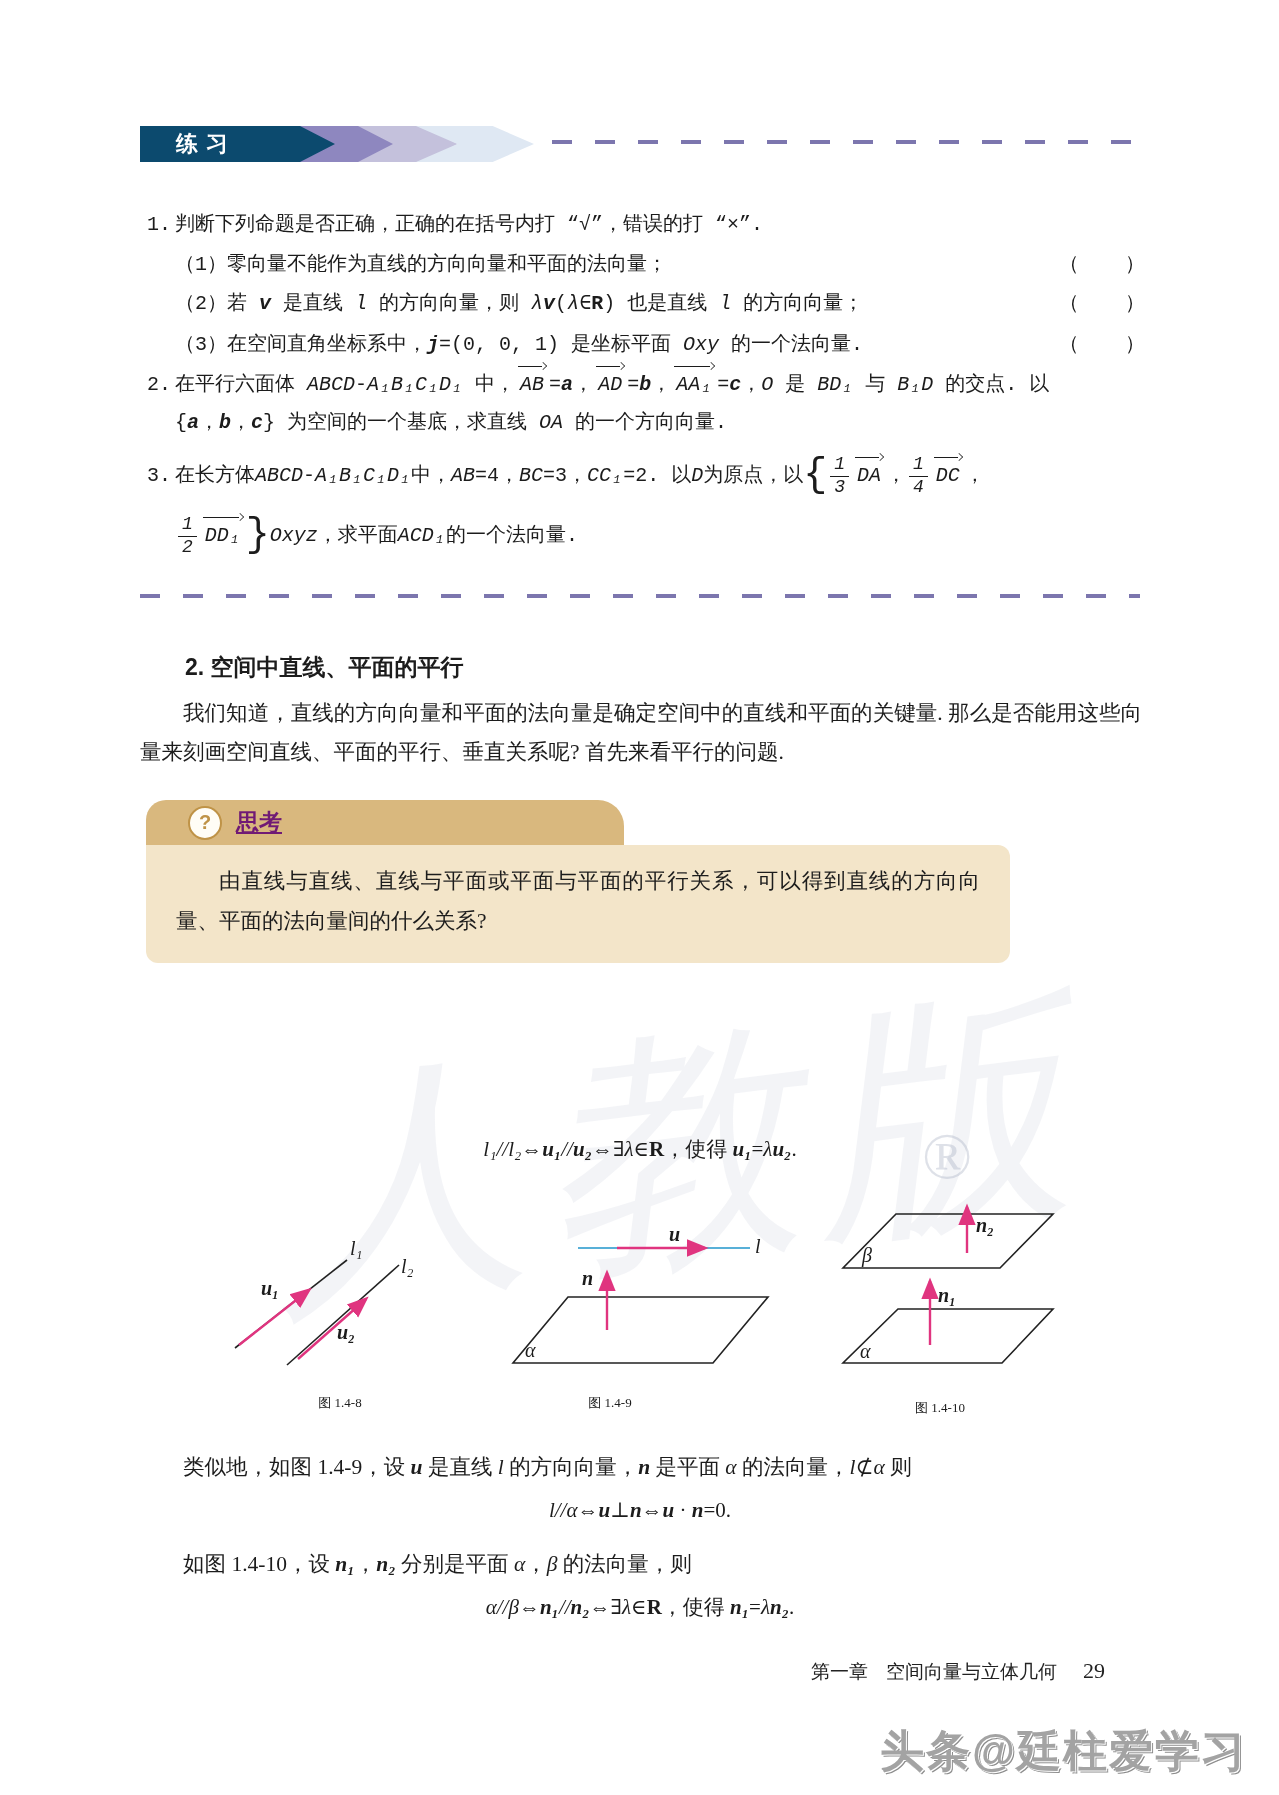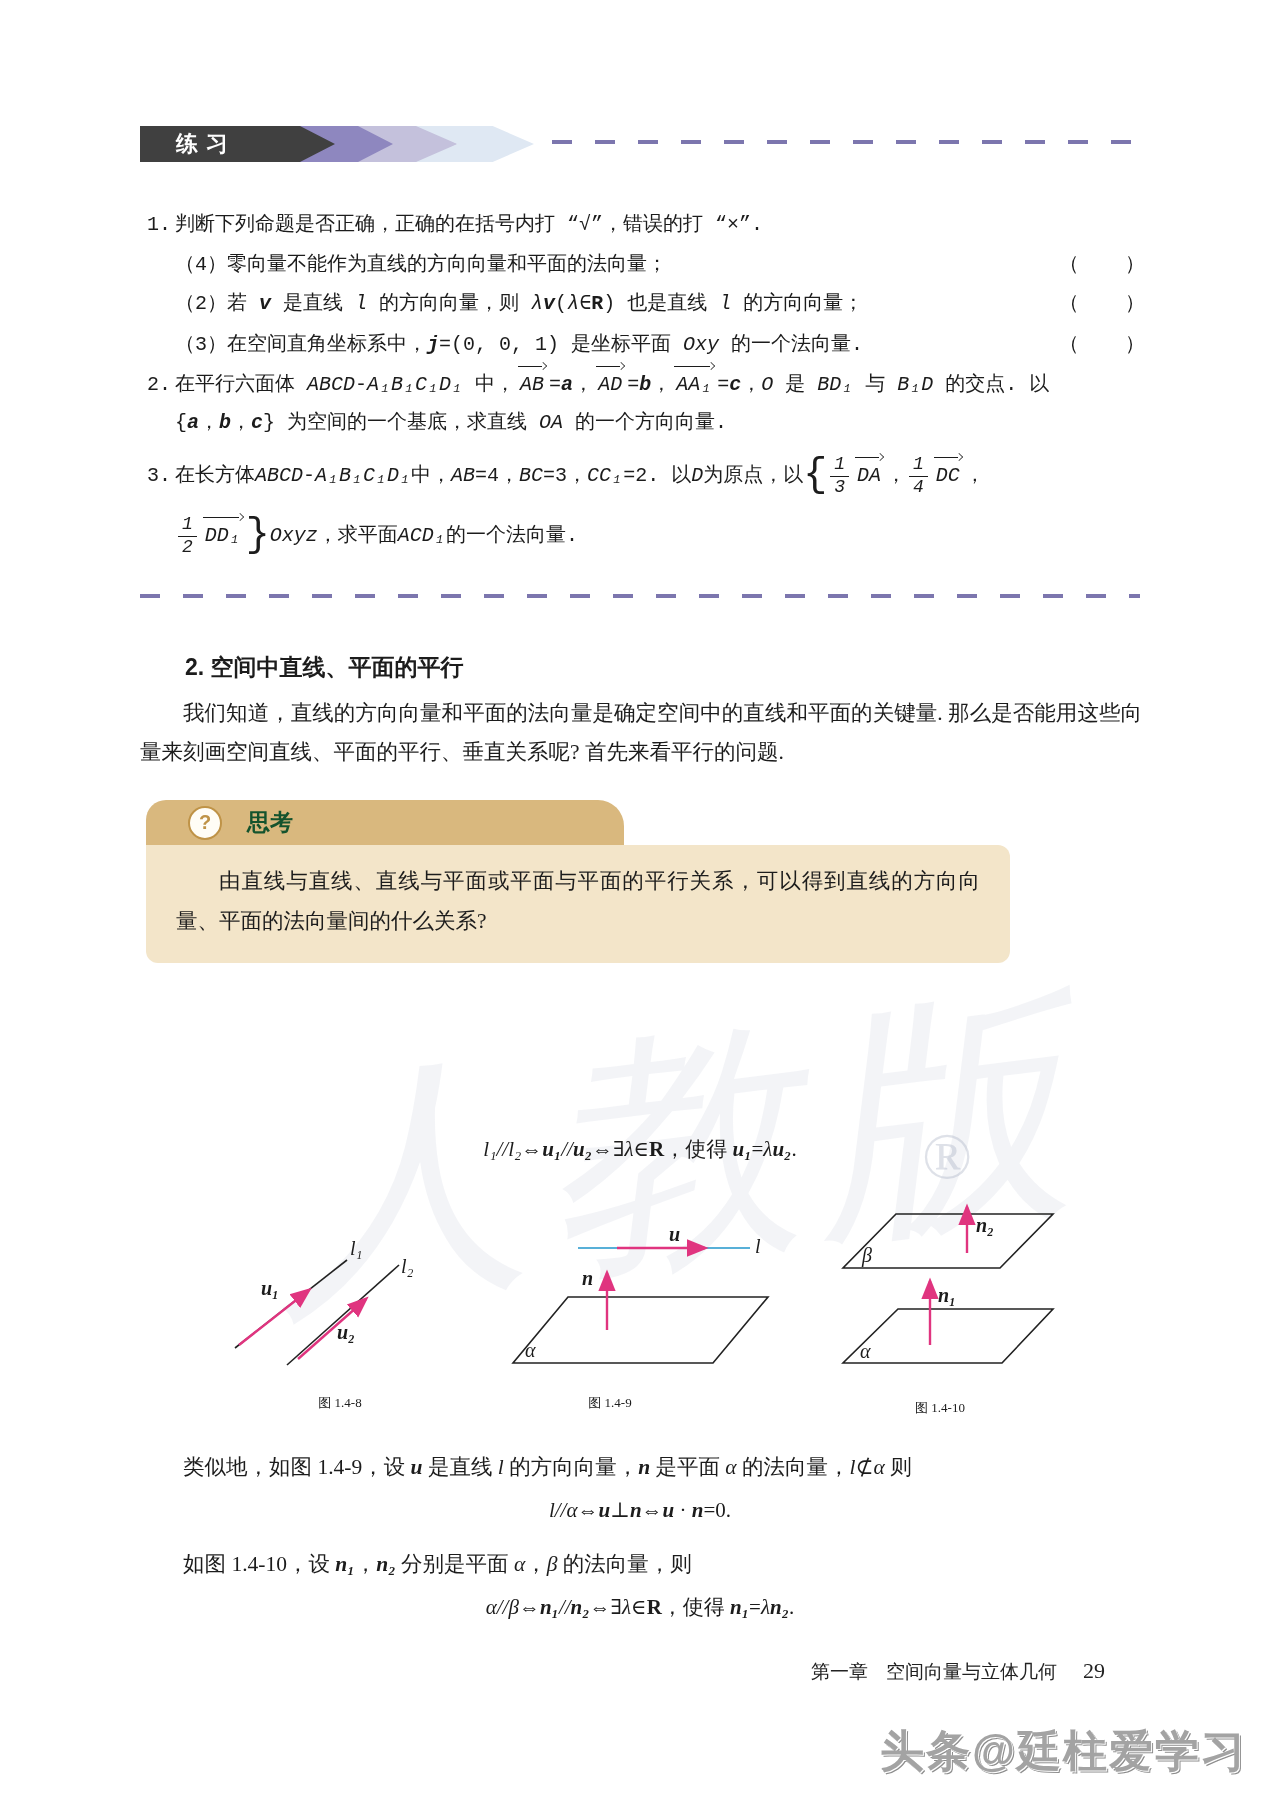--- a/index.html
+++ b/index.html
@@ -10,21 +10,21 @@
   
   .wm-brand{left:268px;top:980px;font-size:255px;font-style:italic;letter-spacing:18px;
             color:rgba(165,172,195,0.13);transform:rotate(-7deg);white-space:nowrap;}
   .wm-reg{left:922px;top:1118px;font-size:66px;color:rgba(160,168,190,0.35);font-style:normal;}
   .wm-bottom{left:880px;top:1722px;font-family:"Liberation Sans","DejaVu Sans",sans-serif;
              font-weight:bold;font-size:44px;color:#a3a3a3;letter-spacing:2px;
              text-shadow:1px 1px 0 #ffffff,2px 2px 0 #8d8d8d;white-space:nowrap;}
 
   
   .ex-header{left:140px;top:126px;height:36px;display:flex;align-items:stretch;}
-  .hd-main{width:202px;background:#404040;color:#fff;display:flex;align-items:center;
+  .hd-main{width:202px;background:#0c4a6e;color:#fff;display:flex;align-items:center;
            padding-left:36px;box-sizing:border-box;font-family:"Liberation Sans","DejaVu Sans",sans-serif;
            font-weight:bold;font-size:22px;letter-spacing:8px;
            clip-path:polygon(0 0,85% 0,100% 50%,85% 100%,0 100%);}
   .chev{width:100px;margin-left:-42px;clip-path:polygon(0 0,65% 0,100% 50%,65% 100%,0 100%,35% 50%);}
   .c1{background:#8e87bf;} .c2{background:#c4c1dc;} .c3{background:#dfe8f3;width:118px;}
   .dash{height:4px;background:repeating-linear-gradient(90deg,#7c76ae 0 20px,transparent 20px 43px);}
   .dash-top{left:552px;top:140px;width:583px;}
   .dash-div{left:140px;top:594px;width:1000px;}
 
   
@@ -59,22 +59,22 @@
   .para-fig{top:992px;line-height:43px;}
   .formula{left:140px;width:1000px;text-align:center;font-size:21px;}
 
   
   .think{left:146px;top:800px;width:864px;}
   .think-tab{width:478px;height:45px;background:#d9b87e;border-radius:20px 26px 0 0;
              display:flex;align-items:center;padding-left:42px;box-sizing:border-box;}
   .q-circle{width:30px;height:30px;border-radius:50%;background:#fffdf6;border:2.5px solid #bf9347;
             color:#bf9347;font-family:"Liberation Sans","DejaVu Sans",sans-serif;font-weight:bold;
             font-size:20px;display:flex;align-items:center;justify-content:center;}
-  .think-label{margin-left:25px;font-family:"Liberation Sans","DejaVu Sans",sans-serif;
-               font-weight:bold;font-size:23px;color:#14532d;}
+  .think-label{margin-left:14px;font-family:"Liberation Sans","DejaVu Sans",sans-serif;
+               font-weight:bold;font-size:23px;color:#701a75;text-decoration:underline;}
   .think-body{width:864px;min-height:118px;background:#f3e5c9;border-radius:0 12px 12px 12px;
               box-sizing:border-box;padding:16px 30px 18px 30px;}
   .think-text{font-size:21.5px;line-height:40px;text-align:justify;text-indent:2em;}
 
   
   .figure{position:absolute;}
   .fline{stroke:#222;stroke-width:1.6;fill:none;}
   .varrow{stroke:#e0347f;stroke-width:2.4;fill:none;}
   .bline{stroke:#58b0d8;stroke-width:2;fill:none;}
   .fig-label{position:absolute;font-size:20px;font-style:italic;line-height:20px;}
@@ -100,21 +100,21 @@
     <div class="chev c2"></div>
     <div class="chev c3"></div>
   </div>
   <div class="abs dash dash-top"></div>
 
   <div class="abs ex-block">
     <div class="ex-row" style="top:0;">
       <span class="qnum">1.</span><span><span class="mt">判断下列命题是否正确，正确的在括号内打 “√”，错误的打 “×”.</span></span>
     </div>
     <div class="ex-item" style="top:40px;">
-      <span><span class="mt">（4）零向量不能作为直线的方向向量和平面的法向量；</span></span>
+      <span><span class="mt">（1）零向量不能作为直线的方向向量和平面的法向量；</span></span>
       <span class="blank">（　　）</span>
     </div>
     <div class="ex-item" style="top:79px;">
       <span><span class="mt">（2）若 </span><span class="mb">v</span><span class="mt"> 是直线 </span><span class="mi">l</span><span class="mt"> 的方向向量，则 </span><span class="mi">λ</span><span class="mb">v</span><span class="mt">(</span><span class="mi">λ</span><span class="mt">∈</span><span class="mr">R</span><span class="mt">) 也是直线 </span><span class="mi">l</span><span class="mt"> 的方向向量；</span></span>
       <span class="blank">（　　）</span>
     </div>
     <div class="ex-item" style="top:120px;">
       <span><span class="mt">（3）在空间直角坐标系中，</span><span class="mb">j</span><span class="mt">=(0, 0, 1) 是坐标平面 </span><span class="mi">Oxy</span><span class="mt"> 的一个法向量.</span></span>
       <span class="blank">（　　）</span>
     </div>

